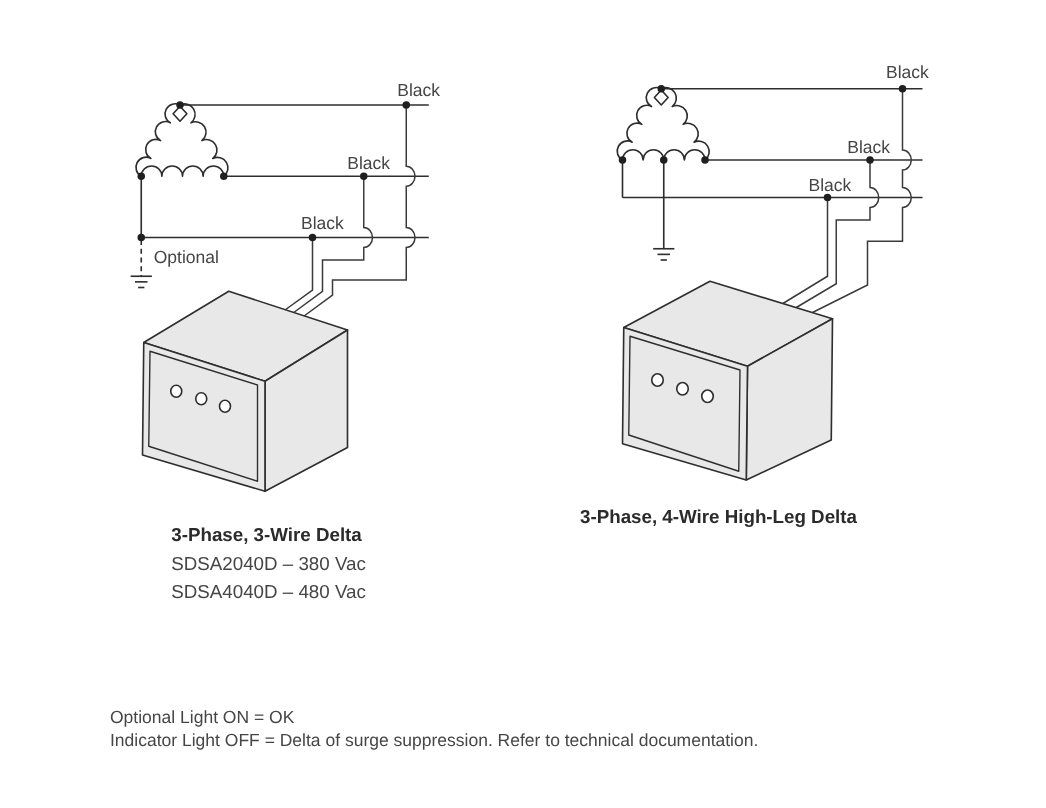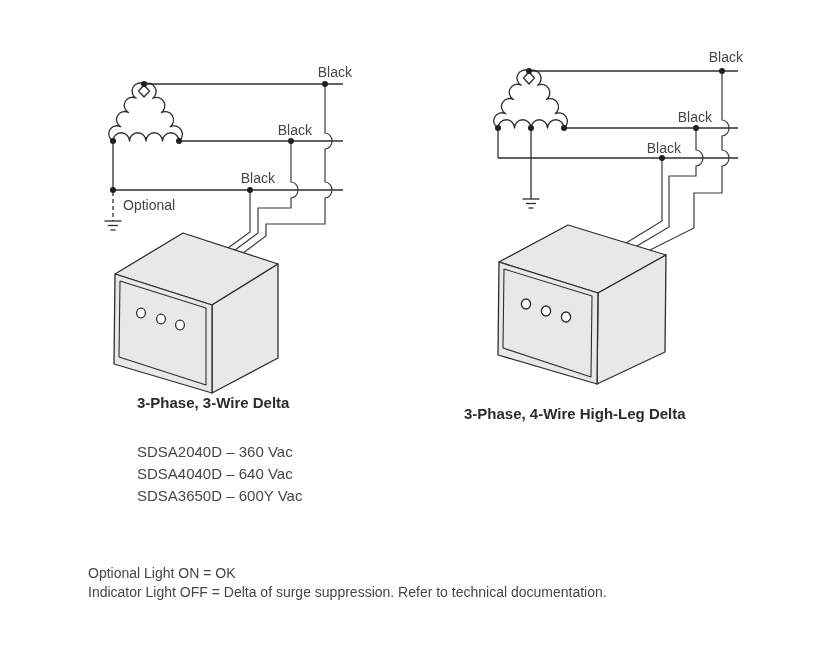--- a/index.html
+++ b/index.html
@@ -193,26 +193,25 @@
         <ellipse class="led" cx="546" cy="311" rx="4.6" ry="5"></ellipse>
         <ellipse class="led" cx="566" cy="317" rx="4.6" ry="5"></ellipse>
       </g>
 
       <text class="lbl" x="743" y="62" text-anchor="end">Black</text>
       <text class="lbl" x="712" y="122" text-anchor="end">Black</text>
       <text class="lbl" x="681" y="153" text-anchor="end">Black</text>
     </g>
   </svg>
 
-  <div class="caption" style="left:137px; top:394px;text-align:right;">3-Phase, 3-Wire Delta</div>
+  <div class="caption" style="left:137px; top:420px;text-align:right;">3-Phase, 3-Wire Delta</div>
 
   <div class="models" style="left:137px; top:441px;">
-    <div>SDSA2040D – 360 Vac</div>
-    <div>SDSA4040D – 640 Vac</div>
-    <div>SDSA3650D – 600Y Vac</div>
+    <div>SDSA2040D – 380 Vac</div>
+    <div>SDSA4040D – 480 Vac</div>
   </div>
 
   <div class="caption" style="left:464px; top:405px;">3-Phase, 4-Wire High-Leg Delta</div>
 
 
   <div class="notes" style="left:88px; top:564px;">
     <div>Optional Light ON = OK</div>
     <div>Indicator Light OFF = Delta of surge suppression. Refer to technical documentation.</div>
   </div>
 

